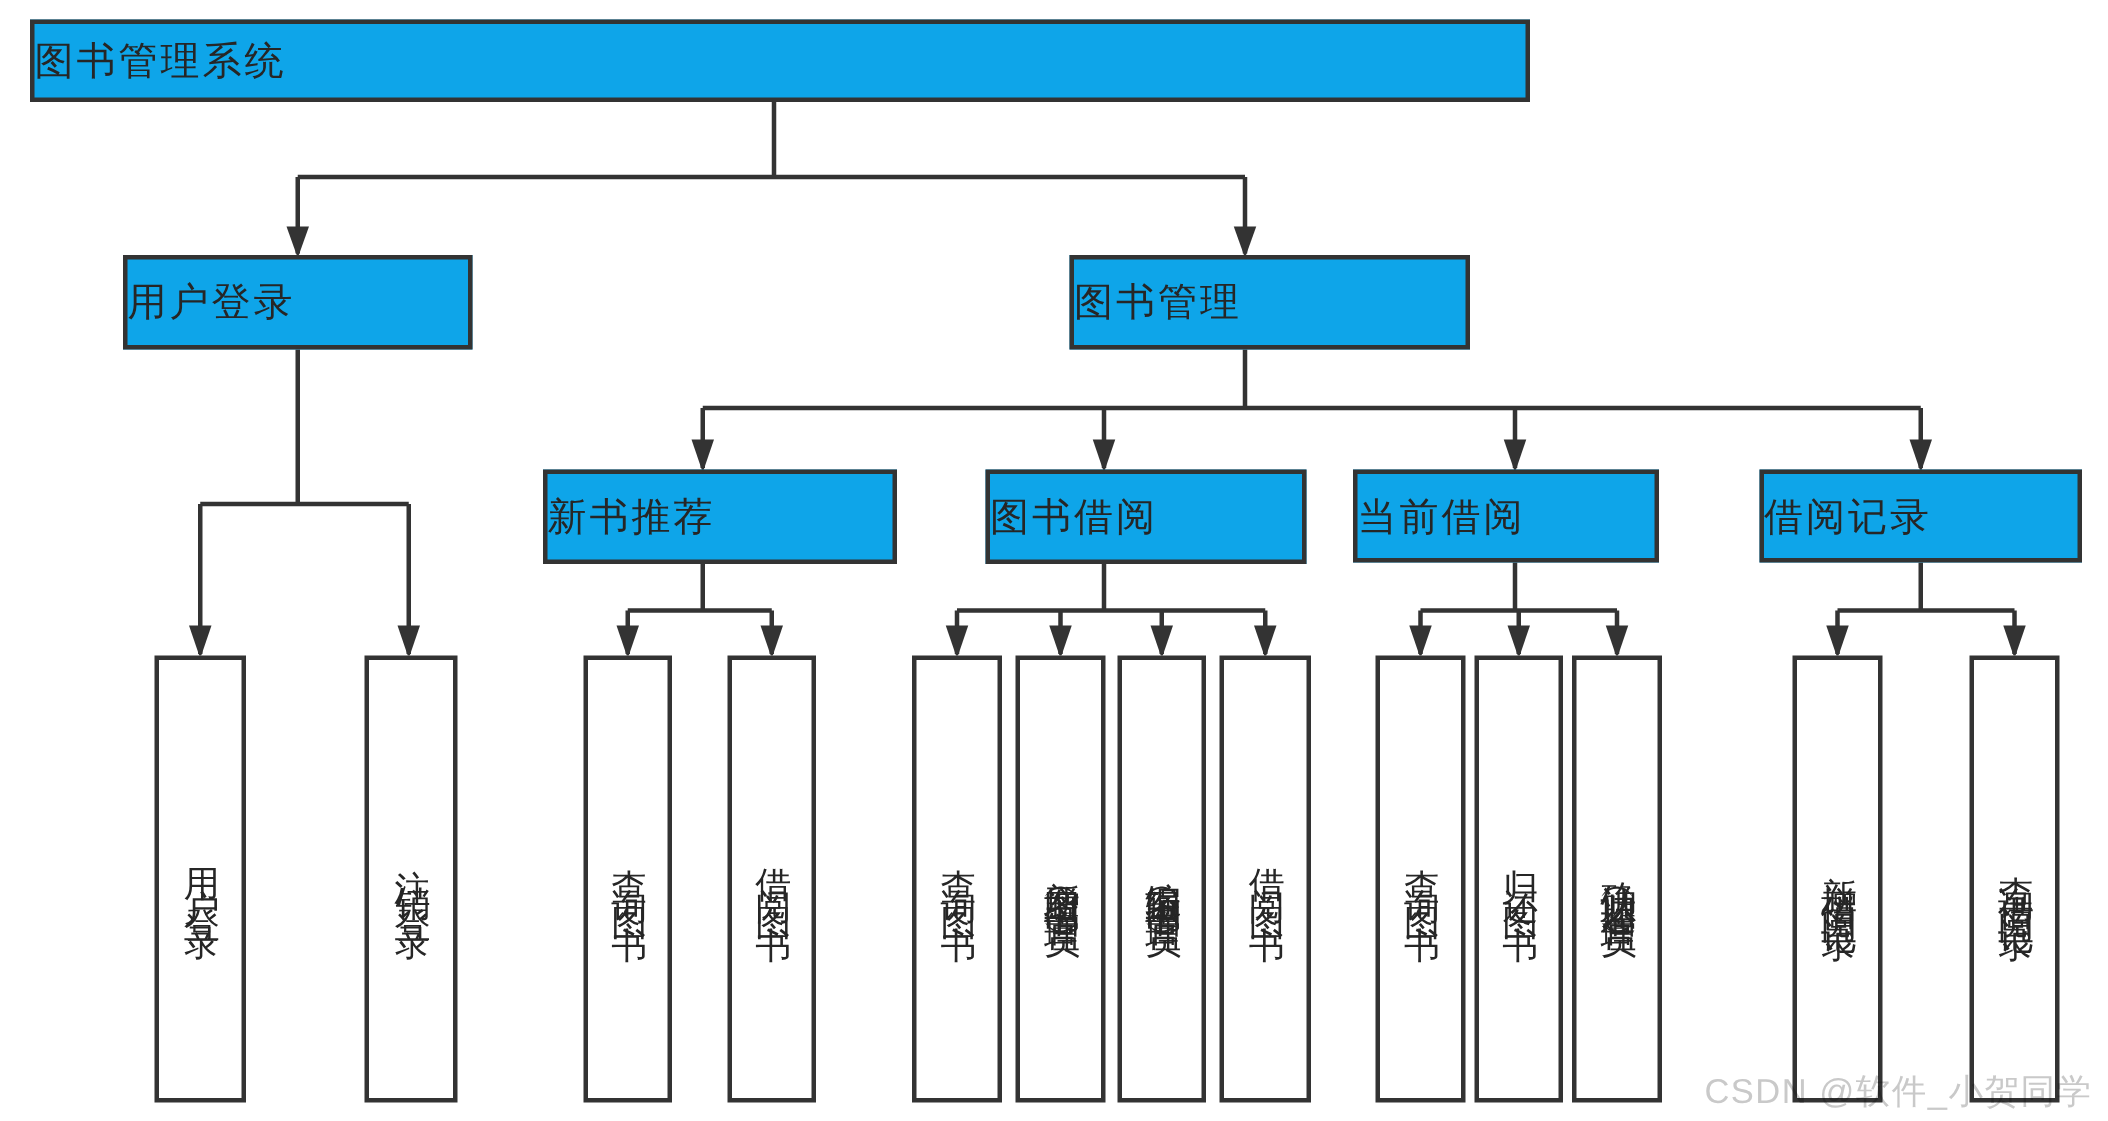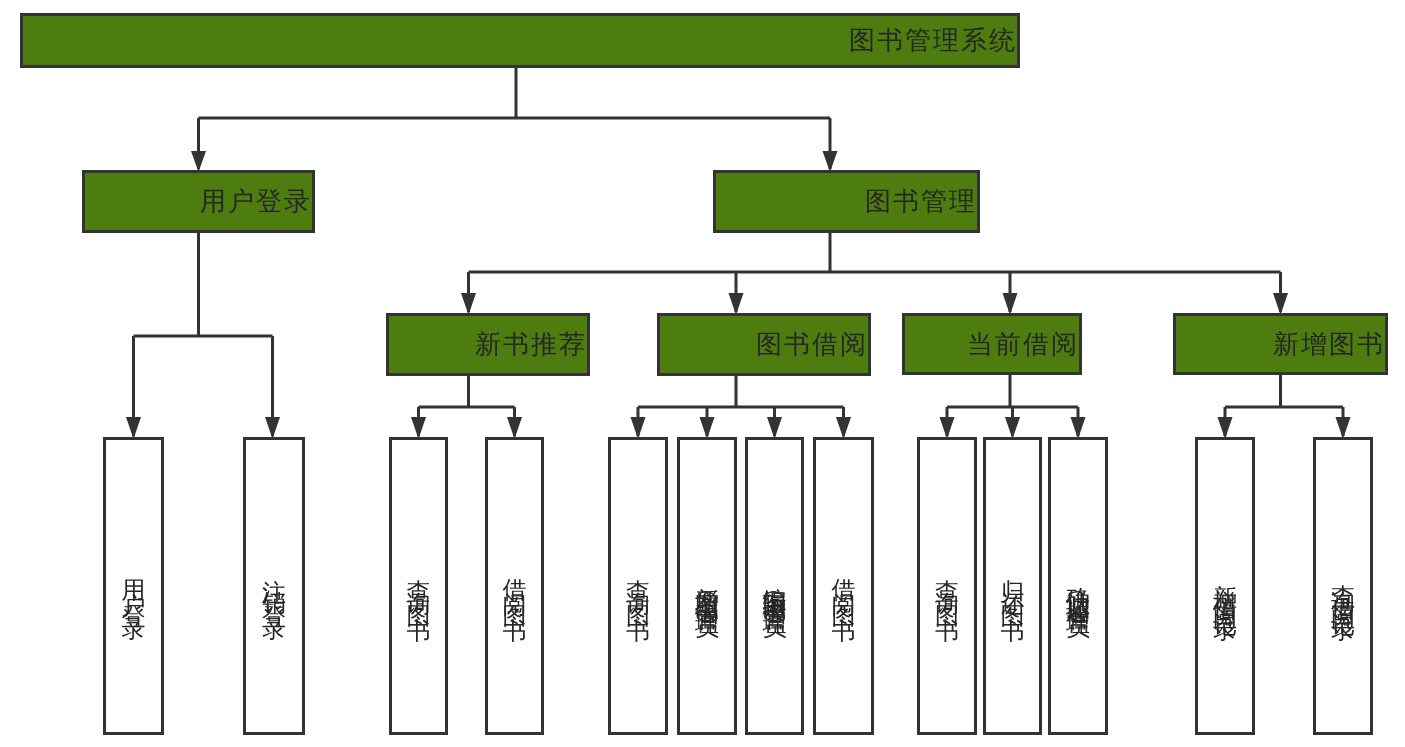--- a/index.html
+++ b/index.html
@@ -2,43 +2,43 @@
 <html><head>
 <meta charset="utf-8">
 <style>
   html,body{margin:0;padding:0;background:#ffffff;}
   #stage{
     position:relative;width:1405px;height:747px;background:#ffffff;
     font-family:"Liberation Sans",sans-serif;overflow:hidden;
   }
   #connectors{position:absolute;left:0;top:0;width:1405px;height:747px;}
   .node{
-    position:absolute;box-sizing:border-box;border:3px solid #333333;background:#4d7c0f;
-    display:flex;align-items:center;justify-content:flex-end;
+    position:absolute;box-sizing:border-box;border:3px solid #333333;background:#0ea5e9;
+    display:flex;align-items:center;justify-content:flex-start;
     color:#262626;font-size:26px;letter-spacing:2px;white-space:nowrap;
   }
   .leaf{
     position:absolute;box-sizing:border-box;border:3px solid #333333;background:#ffffff;
     display:flex;align-items:center;justify-content:center;
     color:#262626;font-size:24px;
     writing-mode:vertical-rl;text-orientation:mixed;
   }
   .leaf span{display:block;}
   .ls13{letter-spacing:13px;}
   .ls7{letter-spacing:7px;}
   .ls4{letter-spacing:4px;}
   
   #n-root{left:20px;top:13px;width:1000px;height:55px;}
   
   #n-userlogin{left:82px;top:170px;width:233px;height:63px;}
   #n-bookmgmt{left:713px;top:170px;width:267px;height:63px;}
   
-  #n-newbooks{left:362px;top:313px;width:204px;height:63px;margin-left:24px;}
+  #n-newbooks{left:362px;top:313px;width:236px;height:63px;}
   #n-borrowing{left:629px;top:313px;width:214px;height:63px;margin-left:28px;}
-  #n-current{left:902px;top:313px;width:180px;height:62px;}
+  #n-current{left:902px;top:313px;width:204px;height:62px;}
   #n-records{left:1173px;top:313px;width:215px;height:62px;}
   
   #l-ulogin{left:103px;top:437px;width:61px;height:298px;}
   #l-ulogout{left:243px;top:437px;width:62px;height:298px;}
   #l-nb-query{left:389px;top:437px;width:59px;height:298px;}
   #l-nb-borrow{left:485px;top:437px;width:59px;height:298px;}
   #l-bb-query{left:608px;top:437px;width:60px;height:298px;}
   #l-bb-add{left:677px;top:437px;width:60px;height:298px;}
   #l-bb-edit{left:745px;top:437px;width:59px;height:298px;}
   #l-bb-borrow{left:813px;top:437px;width:61px;height:298px;}
@@ -112,21 +112,21 @@
   <div id="n-newbooks" class="node">
     <span>新书推荐</span>
   </div>
   <div id="n-borrowing" class="node">
     <span>图书借阅</span>
   </div>
   <div id="n-current" class="node">
     <span>当前借阅</span>
   </div>
   <div id="n-records" class="node">
-    <span>新增图书</span>
+    <span>借阅记录</span>
   </div>
 
   <div id="l-ulogin" class="leaf ls13">
     <span>用户登录</span>
   </div>
   <div id="l-ulogout" class="leaf ls13">
     <span>注销登录</span>
   </div>
 
   <div id="l-nb-query" class="leaf ls13">
@@ -159,14 +159,15 @@
     <span>确认归还（管理员）</span>
   </div>
 
   <div id="l-br-add" class="leaf ls7">
     <span>新增借阅记录</span>
   </div>
   <div id="l-br-query" class="leaf ls7">
     <span>查询借阅记录</span>
   </div>
 
+  <div id="watermark">CSDN @软件_小贺同学</div>
 
 </div>
 
 </body></html>

